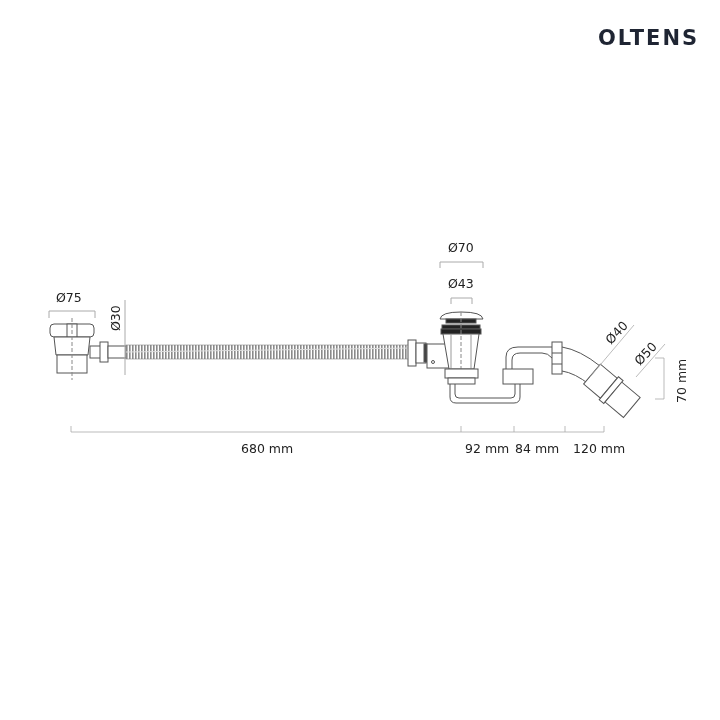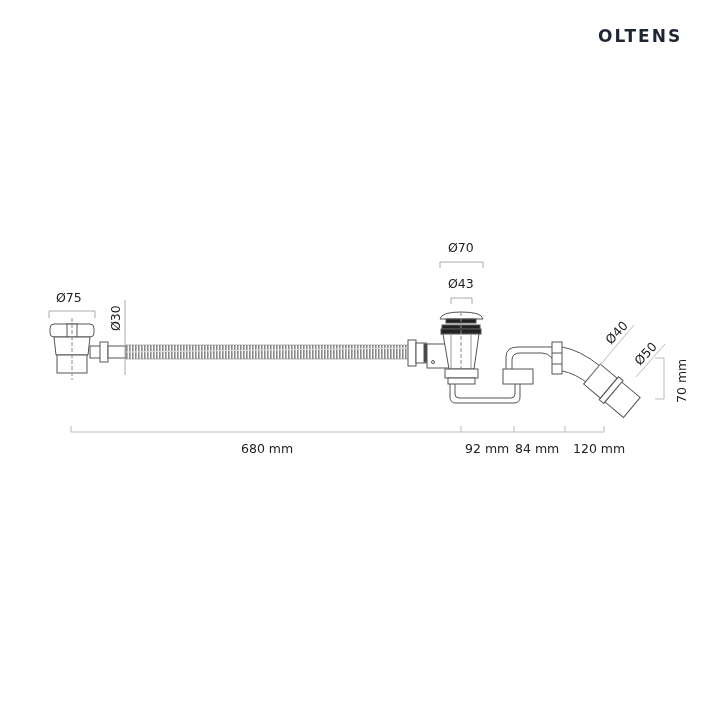--- a/index.html
+++ b/index.html
@@ -1,17 +1,17 @@
 <!DOCTYPE html>
 <html><head>
 <meta charset="utf-8">
 <style>
   html, body { margin:0; padding:0; background:#ffffff; }
   body { width:720px; height:720px; position:relative; overflow:hidden; font-family:"Liberation Sans", sans-serif; }
-  .brand { position:absolute; left:598px; top:26px; font-family:"DejaVu Sans", sans-serif; font-size:17px; font-weight:bold; letter-spacing:2px; color:#1f2533; }
+  .brand { position:absolute; left:598px; top:26px; font-family:"DejaVu Sans", sans-serif; font-size:21px; font-weight:bold; letter-spacing:2px; color:#1f2533; }
   svg.drawing { position:absolute; left:0; top:0; }
   .lbl { font-family:"DejaVu Sans", sans-serif; font-size:12.5px; fill:#222; }
 </style>
 </head>
 <body>
 
 <div class="brand">OLTENS</div>
 
 <svg class="drawing" width="720" height="720" viewBox="0 0 720 720">
   <defs>

